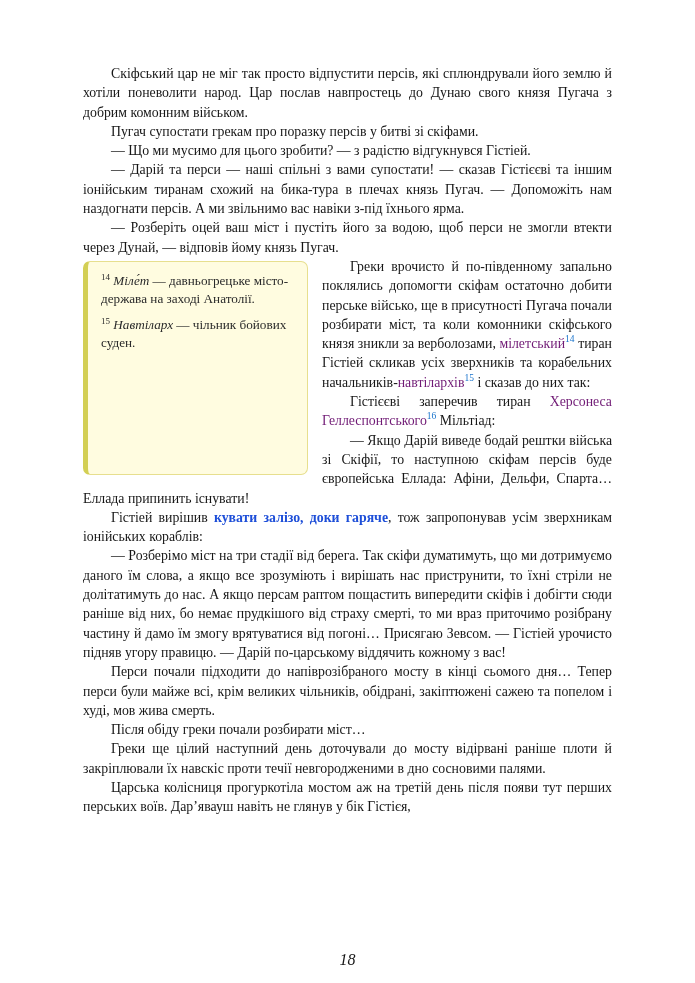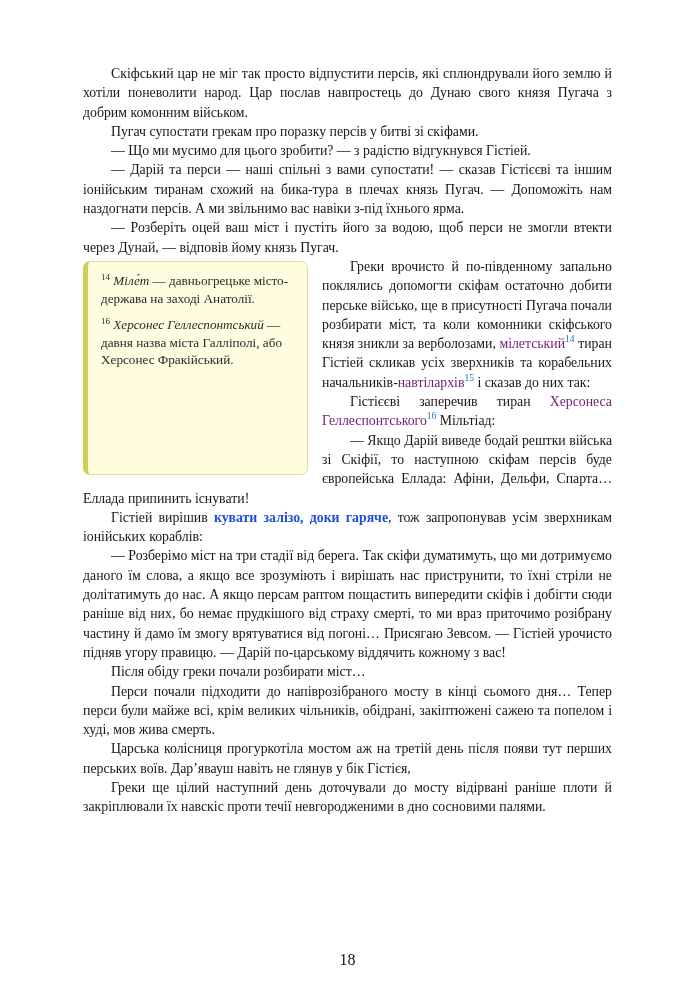--- a/index.html
+++ b/index.html
@@ -44,42 +44,43 @@
     color:#2a2a2a;
   }
   .note{margin:0 0 9px 0;}
   .note:last-child{margin-bottom:0;}
   .note sup{font-size:9px;line-height:0;vertical-align:super;color:#2a2a2a;}
   .note-term{font-style:italic;}
   .page-number{
     position:absolute;
     left:0;right:0;bottom:14px;
     text-align:center;
+    font-style:italic;
     font-size:16px;
     color:#161616;
   }
 </style>
 </head>
 <body>
 
 <div class="page">
   <main class="text-column">
       <p class="para"><span class="seg-normal">Скіфський цар не міг так просто відпустити персів, які сплюндрували його землю й хотіли поневолити народ. Цар послав навпростець до Дунаю свого князя Пугача з добрим комонним військом.</span></p>
       <p class="para"><span class="seg-normal">Пугач супостати грекам про поразку персів у битві зі скіфами.</span></p>
       <p class="para"><span class="seg-normal">— Що ми мусимо для цього зробити? — з радістю відгукнувся Гістіей.</span></p>
       <p class="para"><span class="seg-normal">— Дарій та перси — наші спільні з вами супостати! — сказав Гістієєві та іншим іонійським тиранам схожий на бика-тура в плечах князь Пугач. — Допоможіть нам наздогнати персів. А ми звільнимо вас навіки з-під їхнього ярма.</span></p>
       <p class="para"><span class="seg-normal">— Розберіть оцей ваш міст і пустіть його за водою, щоб перси не змогли втекти через Дунай, — відповів йому князь Пугач.</span></p>
       <aside class="notebox">
         <div class="note"><sup>14</sup><span class="note-term"> Міле́т</span><span> — давньогрецьке місто-держава на заході Анатолії.</span></div>
-        <div class="note"><sup>16</sup><span class="note-term"> Херсонес Геллеспонтський</span><span> — давня назва міста Галліполі, або Херсонес Фракійський.</span></div>
+        <div class="note"><sup>15</sup><span class="note-term"> Навтіларх</span><span> — чільник бойових суден.</span></div>
       </aside>
       <p class="para"><span class="seg-normal">Греки врочисто й по-південному запально поклялись допомогти скіфам остаточно добити перське військо, ще в присутності Пугача почали розбирати міст, та коли комонники скіфського князя зникли за верболозами, </span><span class="seg-link">мілетський</span><sup class="ref blue">14</sup><span class="seg-normal"> тиран Гістіей скликав усіх зверхників та корабельних начальників-</span><span class="seg-link">навтілархів</span><sup class="ref blue">15</sup><span class="seg-normal"> і сказав до них так:</span></p>
       <p class="para"><span class="seg-normal">Гістієєві заперечив тиран </span><span class="seg-link">Херсонеса Геллеспонтського</span><sup class="ref blue">16</sup><span class="seg-normal"> Мільтіад:</span></p>
       <p class="para"><span class="seg-normal">— Якщо Дарій виведе бодай рештки війська зі Скіфії, то наступною скіфам персів буде європейська Еллада: Афіни, Дельфи, Спарта… Еллада припинить існувати!</span></p>
       <p class="para"><span class="seg-normal">Гістіей вирішив </span><span class="seg-bold">кувати залізо, доки гаряче</span><span class="seg-normal">, тож запропонував усім зверхникам іонійських кораблів:</span></p>
       <p class="para"><span class="seg-normal">— Розберімо міст на три стадії від берега. Так скіфи думатимуть, що ми дотримуємо даного їм слова, а якщо все зрозуміють і вирішать нас приструнити, то їхні стріли не долітатимуть до нас. А якщо персам раптом пощастить випередити скіфів і добігти сюди раніше від них, бо немає прудкішого від страху смерті, то ми враз приточимо розібрану частину й дамо їм змогу врятуватися від погоні… Присягаю Зевсом. — Гістіей урочисто підняв угору правицю. — Дарій по-царському віддячить кожному з вас!</span></p>
+      <p class="para"><span class="seg-normal">Перси почали підходити до напіврозібраного мосту в кінці сьомого дня… Тепер перси були майже всі, крім великих чільників, обідрані, закіптюжені сажею та попелом і худі, мов жива смерть.</span></p>
       <p class="para"><span class="seg-normal">Після обіду греки почали розбирати міст…</span></p>
-      <p class="para"><span class="seg-normal">Перси почали підходити до напіврозібраного мосту в кінці сьомого дня… Тепер перси були майже всі, крім великих чільників, обідрані, закіптюжені сажею та попелом і худі, мов жива смерть.</span></p>
+      <p class="para"><span class="seg-normal">Греки ще цілий наступний день доточували до мосту відірвані раніше плоти й закріплювали їх навскіс проти течії невгородженими в дно сосновими палями.</span></p>
       <p class="para"><span class="seg-normal">Царська колісниця прогуркотіла мостом аж на третій день після появи тут перших перських воїв. Дар’явауш навіть не глянув у бік Гістієя,</span></p>
-      <p class="para"><span class="seg-normal">Греки ще цілий наступний день доточували до мосту відірвані раніше плоти й закріплювали їх навскіс проти течії невгородженими в дно сосновими палями.</span></p>
     </main>
   <div class="page-number">18</div>
 </div>
 
 </body></html>

